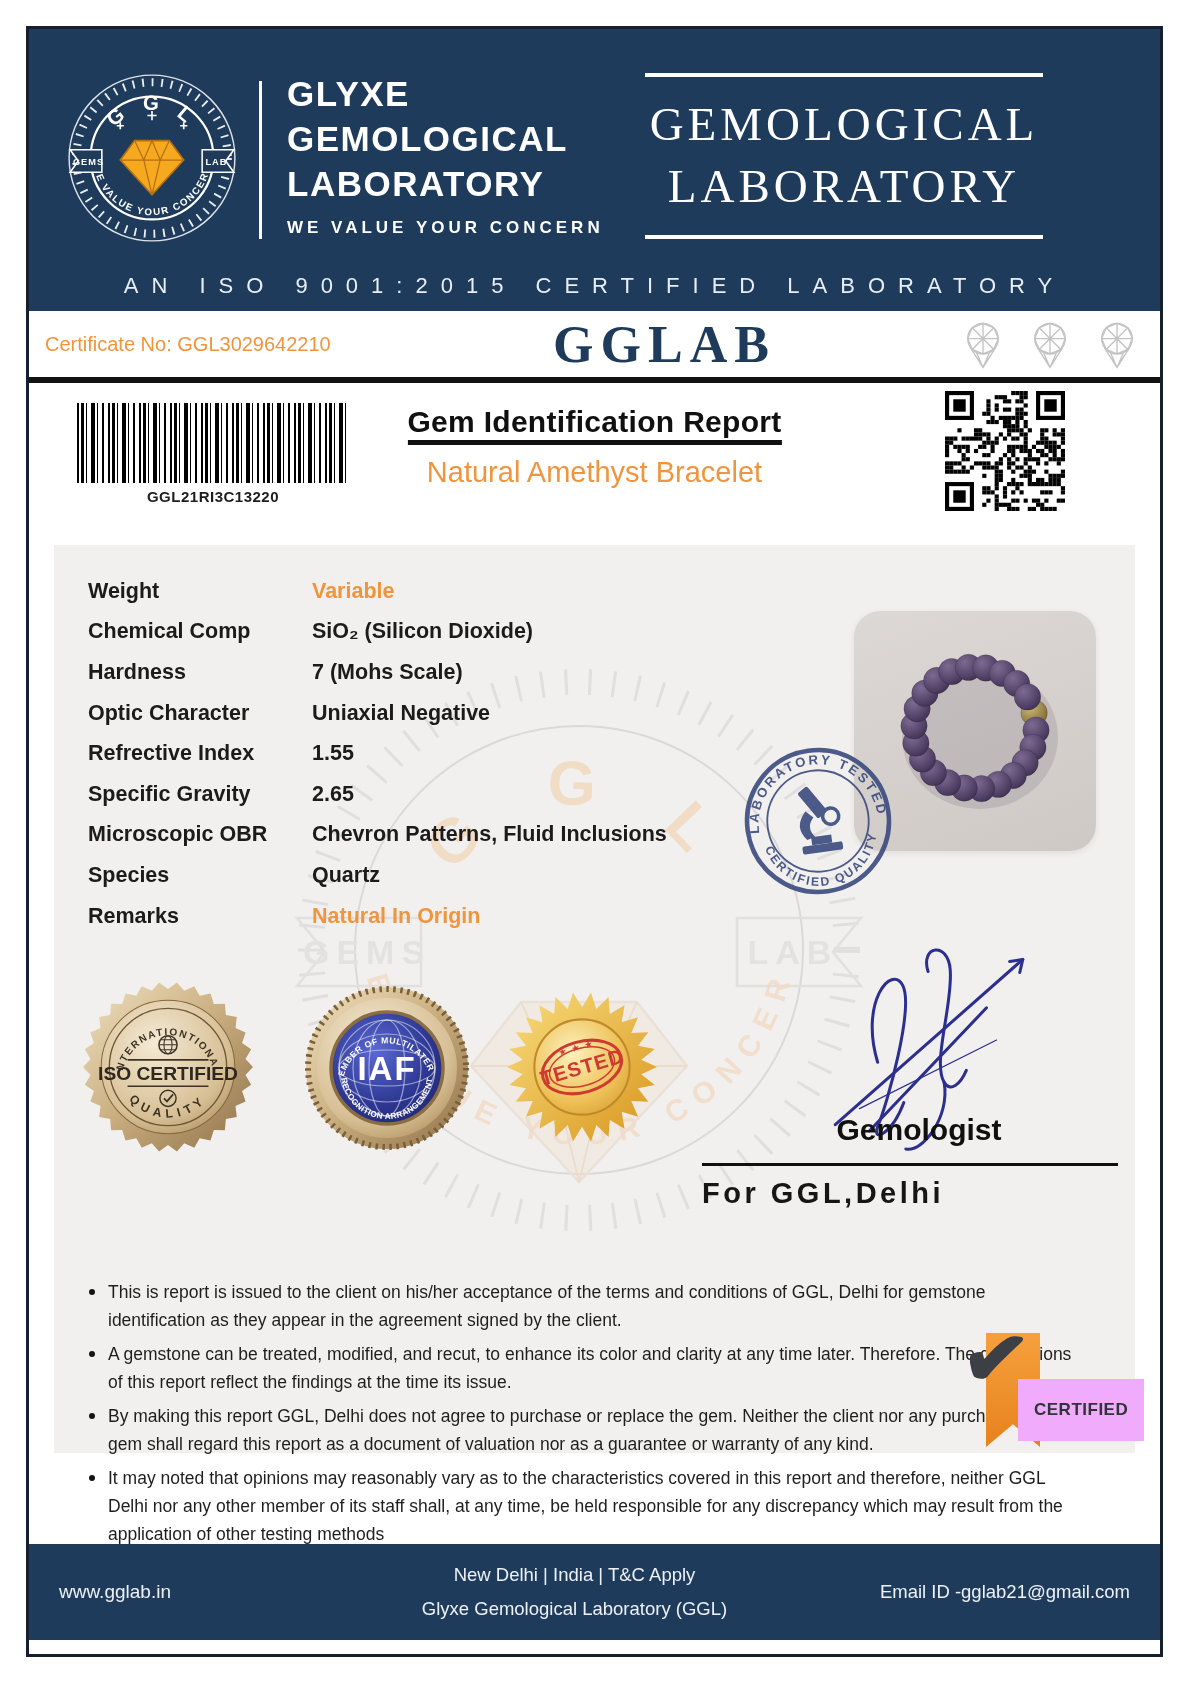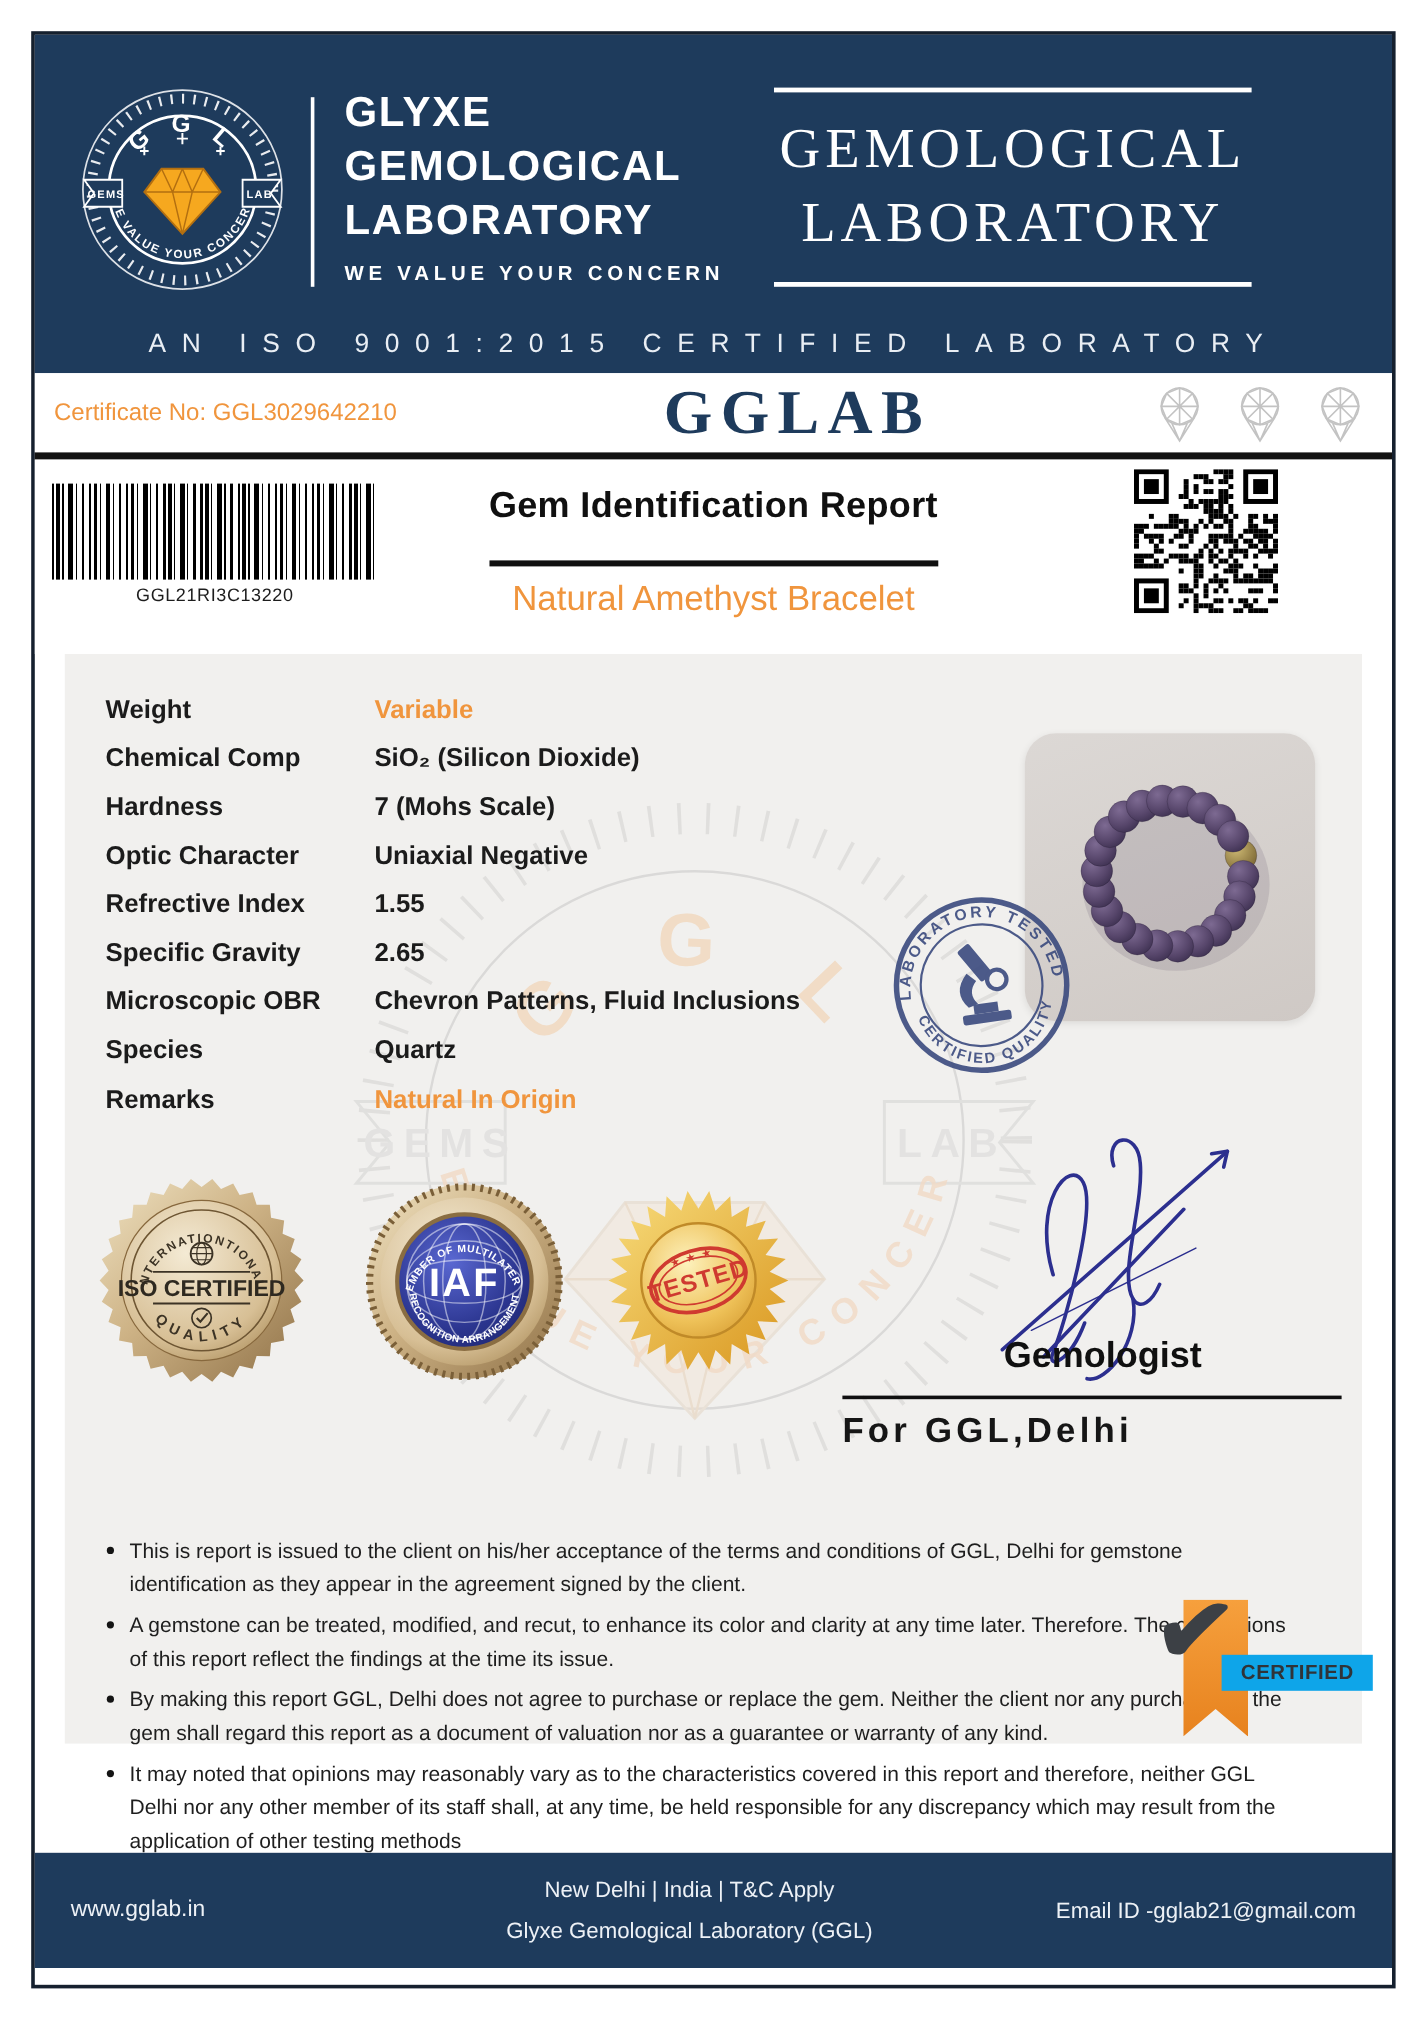--- a/index.html
+++ b/index.html
@@ -27,27 +27,27 @@
   .cert-no { width:370px; color:#f0953d; font-size:20px; font-weight:500; }
   .gglab { flex:1; text-align:center; font-family:Liberation Serif, serif; font-weight:700;
            font-size:52px; letter-spacing:7px; color:#1e3b5c; }
   .diamonds { width:230px; display:flex; gap:13px; justify-content:flex-end; }
   .diamonds svg { width:54px; height:54px; }
 
   .rule { position:absolute; top:348px; left:0; right:0; height:6px; background:#121212; }
 
   
   .report { position:absolute; top:354px; left:0; right:0; height:162px; background:#fff; }
-  .barcode-wrap { position:absolute; left:14px; top:20px; width:272px; }
+  .barcode-wrap { position:absolute; left:48px; top:20px; width:272px;font-weight:bold; }
   .bars { height:80px; background:repeating-linear-gradient(90deg,
           #000 0 2px, #fff 2px 4px, #000 4px 7px, #fff 7px 9px, #000 9px 10px, #fff 10px 14px,
           #000 14px 18px, #fff 18px 20px, #000 20px 21px, #fff 21px 25px, #000 25px 27px, #fff 27px 31px); }
   .bc-value { text-align:center; margin-top:5px; font-size:15px; color:#1d1d1d; letter-spacing:.5px; }
   .title-block { position:absolute; left:50%; transform:translateX(-50%); top:22px; text-align:center; }
-  .report-title { font-size:30px; font-weight:800; color:#101010; padding-bottom:28px;
+  .report-title { font-size:30px; font-weight:800; color:#101010; padding-bottom:1px;
                   border-bottom:5px solid #101010; letter-spacing:.3px; }
   .report-subtitle { margin-top:11px; font-size:29px; font-weight:400; color:#f0953d; }
   .qr { position:absolute; right:95px; top:8px; width:120px; height:120px; }
 
   
   .panel { position:absolute; top:516px; left:25px; right:25px; height:908px; background:#f1f0ee; }
   .watermark { position:absolute; left:215px; top:95px; width:620px; height:620px; opacity:.32; }
 
   .props { position:absolute; left:34px; top:26px; display:grid; grid-template-columns:224px auto;
            grid-auto-rows:40.6px; align-items:center; }
@@ -76,21 +76,21 @@
   .disc-row { display:flex; margin-bottom:6px; }
   .disc-dot { flex:none; width:6px; height:6px; border-radius:50%; background:#141414; margin:11px 13px 0 5px; }
   .disc-text { font-size:17.5px; line-height:1.6; color:#1e1e1e; }
 
   .certified { position:absolute; left:878px; top:788px; width:210px; height:120px; }
   .ribbon { position:absolute; left:54px; top:0; width:54px; height:114px;
             background:linear-gradient(180deg,#f6a03d,#e7821e);
             clip-path:polygon(0 0,100% 0,100% 100%,50% 80%,0 100%); }
   .check-glyph { position:absolute; left:30px; top:-14px; font-size:80px; font-weight:700;
                  color:#3c4045; transform:rotate(6deg); line-height:1; }
-  .cert-label { position:absolute; left:86px; top:46px; background:#0ea5e9; padding:5px 16px;
+  .cert-label { position:absolute; left:86px; top:46px; background:#f0abfc; padding:21px 16px;
                 font-size:17px; font-weight:800; color:#303338; letter-spacing:.5px; }
 
   
   .footer { position:absolute; left:0; right:0; bottom:14px; height:96px; background:#1e3b5c;
             display:flex; align-items:center; padding:0 30px; color:#edf1f6; }
   .f-left { width:280px; font-size:19px; }
   .f-center { flex:1; text-align:center; font-size:18.5px; line-height:1.85; }
   .f-right { width:320px; text-align:right; font-size:18.5px; }
 </style>
 </head>

